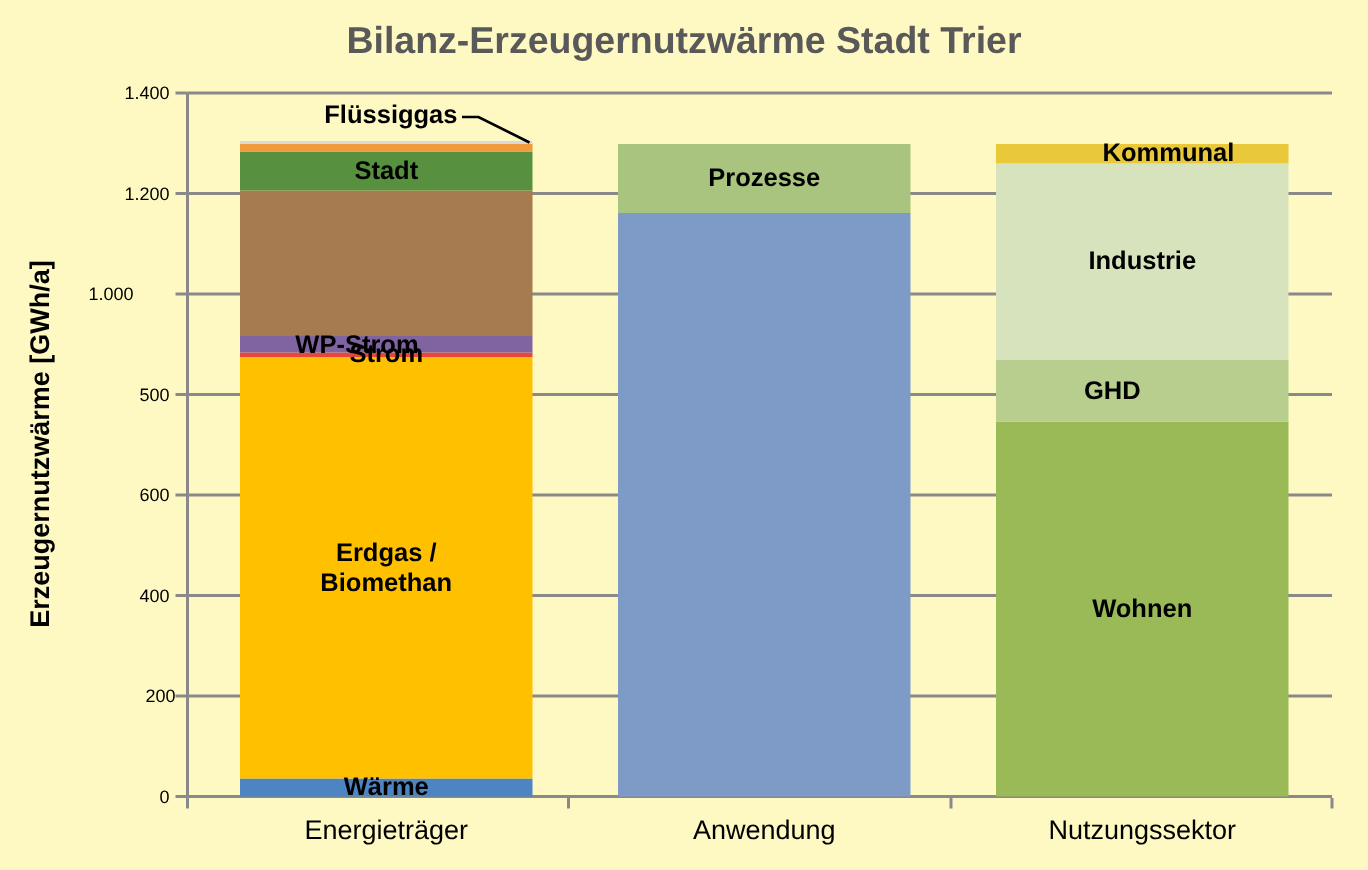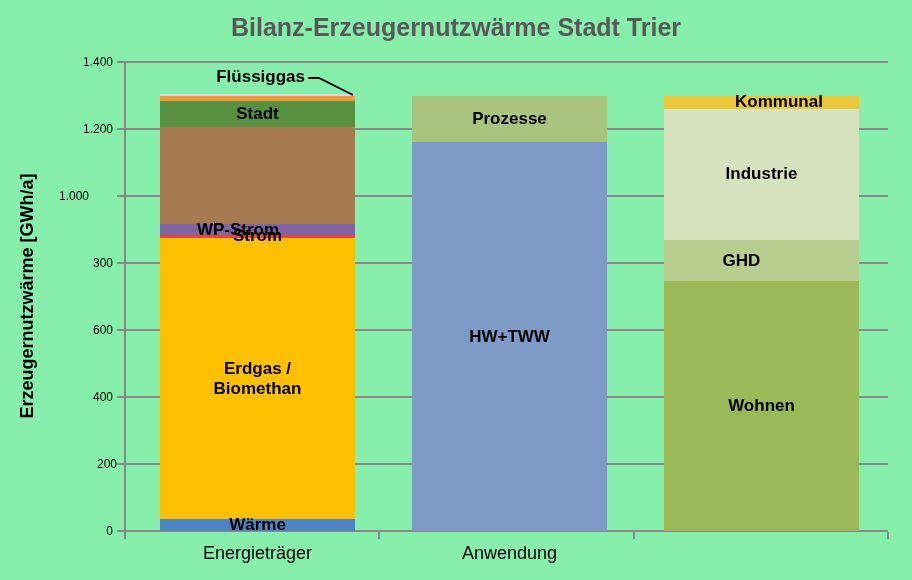--- a/index.html
+++ b/index.html
@@ -1,17 +1,17 @@
 <!DOCTYPE html>
 <html><head>
 <meta charset="utf-8">
 <style>
   html,body{margin:0;padding:0;background:#ffffff;width:912px;height:580px;overflow:hidden;
     font-family:"Liberation Sans",sans-serif;}
-  #figure{position:relative;width:912px;height:580px;background:#86efac;}
+  #figure{position:relative;width:912px;height:580px;background:#fef9c3;}
   .chart-title{position:absolute;top:12px;left:0;width:912px;text-align:center;
     font-size:25px;font-weight:bold;color:#595959;line-height:30px;}
   .y-axis-title{position:absolute;left:27px;top:296px;transform:translate(-50%,-50%) rotate(-90deg);
     font-size:18px;font-weight:bold;color:#000;white-space:nowrap;}
   #plot{position:absolute;left:125px;top:62px;width:763px;height:469px;}
   .gridline{position:absolute;left:0;width:763px;height:2px;background:#898989;z-index:0;}
   .y-tick{position:absolute;left:-8px;width:8px;height:2px;background:#898989;}
   .x-tick{position:absolute;width:2px;height:7px;background:#898989;}
   .axis-line{position:absolute;background:#898989;z-index:1;}
   .y-tick-label{position:absolute;width:78px;text-align:right;font-size:12px;color:#000;line-height:22px;}
@@ -62,35 +62,35 @@
       <div class="segment-label" style="left: 24px; width: 178px; bottom: 301.5px; transform: translateY(50%);">WP-Strom</div>
       <div class="bar-segment" style="left: 35px; width: 195px; bottom: 306.525px; height: 97.15px; background: rgb(166, 123, 80);"></div>
       <div class="bar-segment" style="left: 35px; width: 195px; bottom: 403.675px; height: 26.8px; background: rgb(87, 145, 64);"></div>
       <div class="segment-label" style="left: 35px; width: 195px; bottom: 417.075px; transform: translateY(50%);">Stadt</div>
       <div class="bar-segment" style="left: 35px; width: 195px; bottom: 430.475px; height: 5.025px; background: rgb(240, 153, 61); box-shadow: rgb(217, 217, 217) 0px -2px 0px;"></div>
       <div class="callout-label" style="left: 0px; width: 180px; top: 5px;">Flüssiggas</div>
       <svg width="763" height="469" class="callout-svg">
         <polyline points="183,16 194,16 228,33" fill="none" stroke="#000" stroke-width="1.8"></polyline>
       </svg>
       <div class="bar-segment" style="left: 287px; width: 195px; bottom: 0px; height: 388.6px; background: rgb(126, 155, 200);"></div>
-      <div class="segment-label" style="left: 287px; width: 195px; bottom: 194.3px; transform: translateY(50%);">HW+TWW</div>
       <div class="bar-segment" style="left: 287px; width: 195px; bottom: 388.6px; height: 46.9px; background: rgb(169, 196, 126);"></div>
       <div class="segment-label" style="left: 287px; width: 195px; bottom: 412.05px; transform: translateY(50%);">Prozesse</div>
       <div class="bar-segment" style="left: 539px; width: 195px; bottom: 0px; height: 249.575px; background: rgb(153, 186, 87);"></div>
       <div class="segment-label" style="left: 539px; width: 195px; bottom: 124.787px; transform: translateY(50%);">Wohnen</div>
       <div class="bar-segment" style="left: 539px; width: 195px; bottom: 249.575px; height: 41.875px; background: rgb(183, 206, 143);"></div>
       <div class="segment-label" style="left: 519px; width: 195px; bottom: 270.512px; transform: translateY(50%);">GHD</div>
       <div class="bar-segment" style="left: 539px; width: 195px; bottom: 291.45px; height: 130.65px; background: rgb(215, 227, 188);"></div>
       <div class="segment-label" style="left: 539px; width: 195px; bottom: 356.775px; transform: translateY(50%);">Industrie</div>
       <div class="bar-segment" style="left: 539px; width: 195px; bottom: 422.1px; height: 13.4px; background: rgb(233, 201, 58);"></div>
       <div class="segment-label" style="left: 539px; width: 230px; bottom: 428.8px; transform: translateY(50%);">Kommunal</div>
     </div>
 <div class="y-tick-label" style="left: 35px; top: 520px;">0</div>
     <div class="y-tick-label" style="left: 39px; top: 453px; text-align: right;">200</div>
     <div class="y-tick-label" style="left: 35px; top: 386px;">400</div>
     <div class="y-tick-label" style="left: 35px; top: 319px;">600</div>
-    <div class="y-tick-label" style="left: 35px; top: 252px;">300</div>
+    <div class="y-tick-label" style="left: 35px; top: 252px;">500</div>
     <div class="y-tick-label" style="left: 35px; top: 185px; text-align: center;">1.000</div>
     <div class="y-tick-label" style="left: 35px; top: 118px;">1.200</div>
     <div class="y-tick-label" style="left: 35px; top: 51px;">1.400</div>
     <div class="x-axis-label" style="left: 257.5px; top: 543px;">Energieträger</div>
     <div class="x-axis-label" style="left: 509.5px; top: 543px;">Anwendung</div>
+    <div class="x-axis-label" style="left: 761.5px; top: 543px;">Nutzungssektor</div>
   </div>
 
 </body></html>

